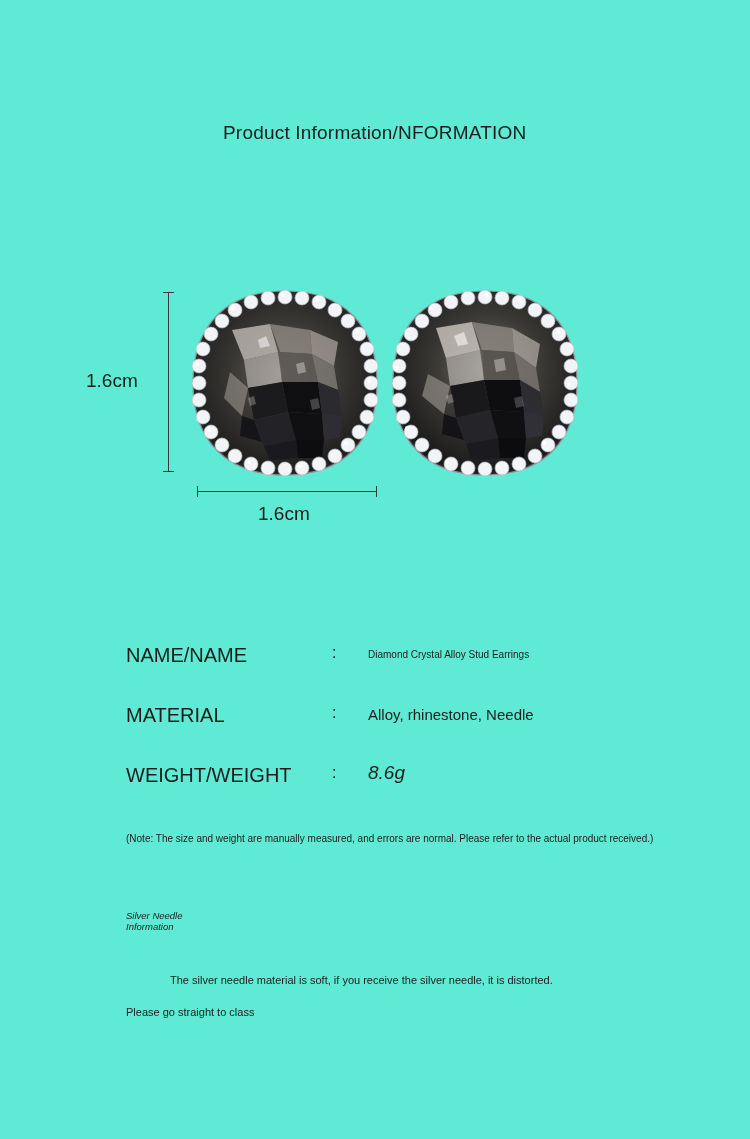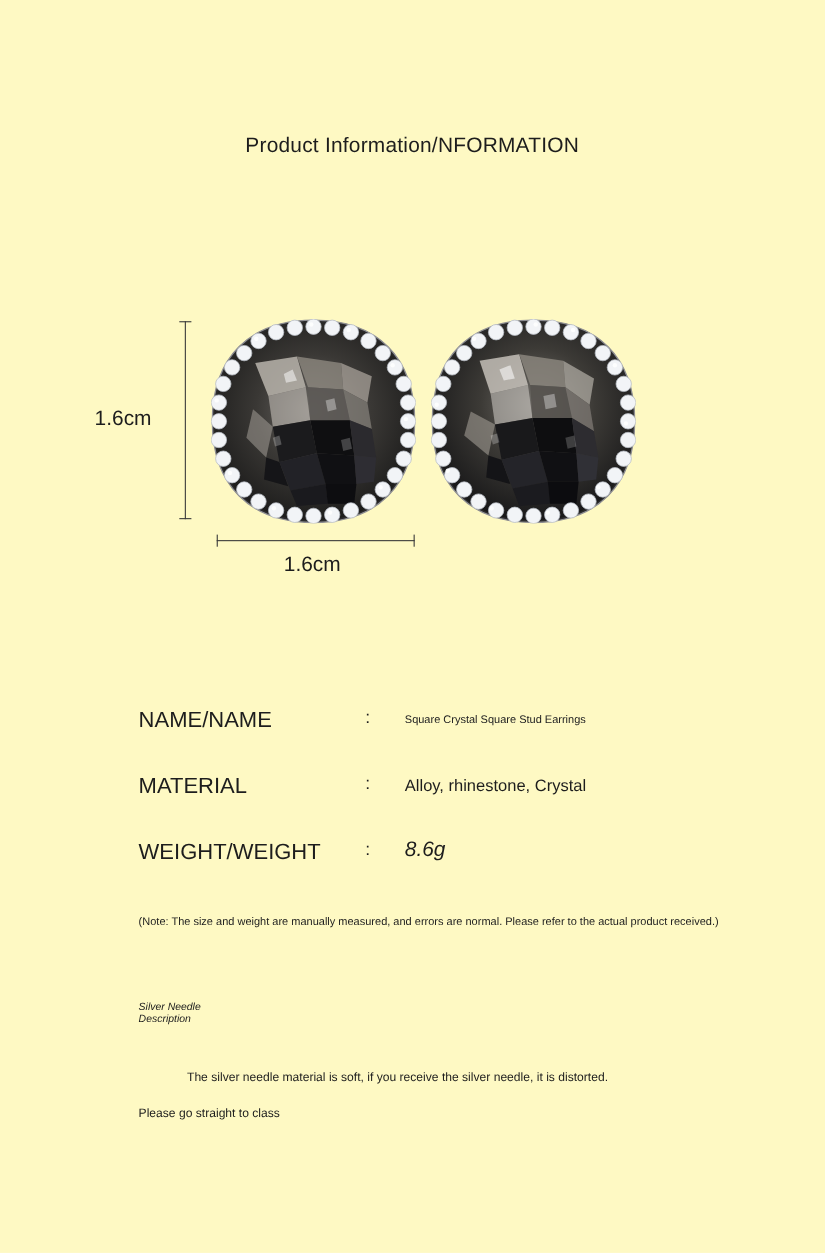--- a/index.html
+++ b/index.html
@@ -12,21 +12,21 @@
     height: 1139px;
     position: relative;
     font-family: "Liberation Sans", sans-serif;
     color: #1a1a1a;
     overflow: hidden;
   }
 
   .page {
     position: absolute;
     inset: 0;
-    background: #fef9c3;
+    background: #5eead4;
   }
 
   
   .heading {
     position: absolute;
     left: 223px;
     top: 122px;
     font-size: 19px;
     letter-spacing: 0.2px;
     color: #1d1d1d;
@@ -385,40 +385,40 @@
         </g>
       </svg>
     </div>
   </div>
 
   <div class="specs">
 
     <div class="spec-row">
       <div class="spec-label">NAME/NAME</div>
       <div class="spec-colon">:</div>
-      <div class="spec-value small">Square Crystal Square Stud Earrings</div>
+      <div class="spec-value small">Diamond Crystal Alloy Stud Earrings</div>
     </div>
 
     <div class="spec-row">
       <div class="spec-label">MATERIAL</div>
       <div class="spec-colon">:</div>
-      <div class="spec-value">Alloy, rhinestone, Crystal</div>
+      <div class="spec-value">Alloy, rhinestone, Needle</div>
     </div>
 
     <div class="spec-row">
       <div class="spec-label">WEIGHT/WEIGHT</div>
       <div class="spec-colon">:</div>
       <div class="spec-value big">8.6g</div>
     </div>
   </div>
 
   <div class="note">(Note: The size and weight are manually measured, and errors are normal. Please refer to the actual product received.)</div>
 
   <div class="needle-title">
     <div>Silver Needle</div>
-    <div>Description</div>
+    <div>Information</div>
   </div>
 
   <div class="needle-line-1">The silver needle material is soft, if you receive the silver needle, it is distorted.</div>
 
   <div class="needle-line-2">Please go straight to class</div>
 
 </div>
 
 </body></html>

